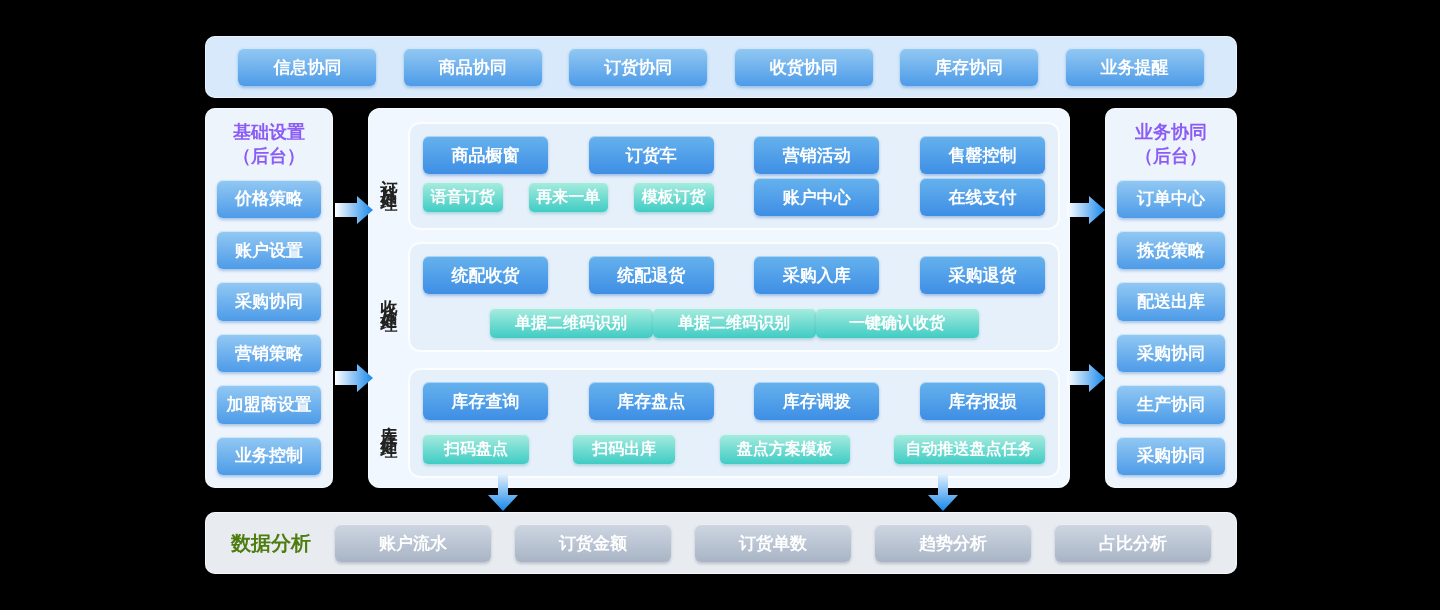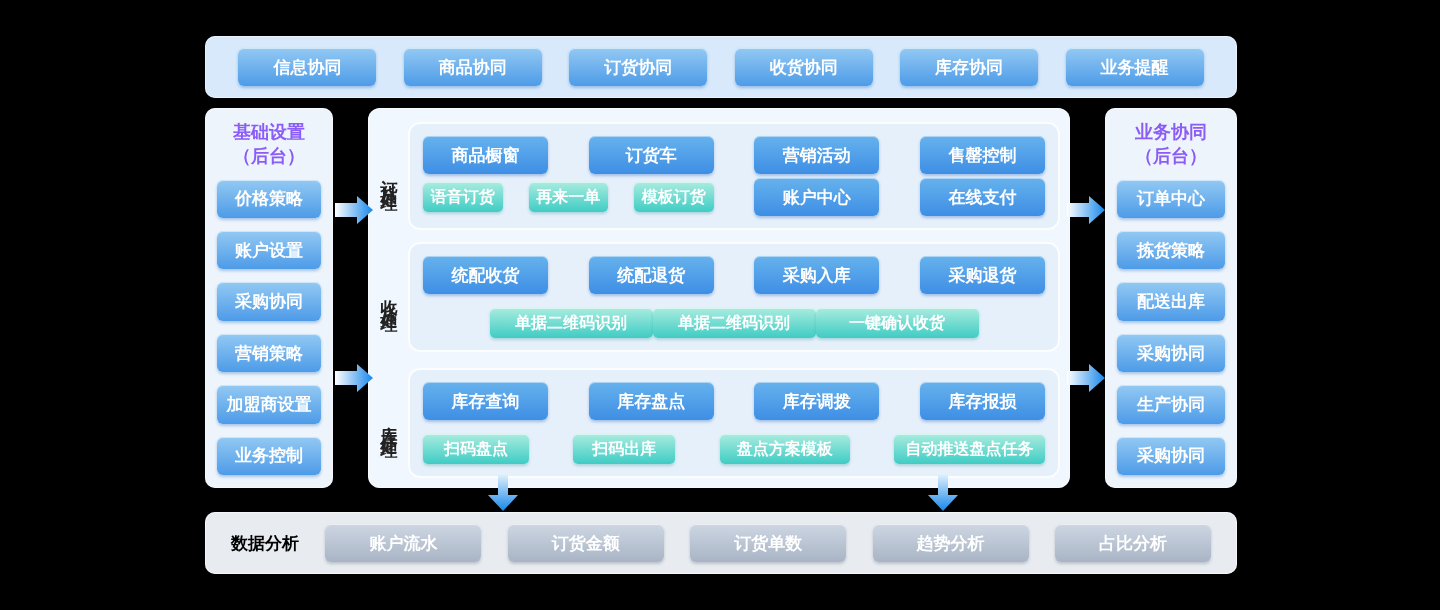--- a/index.html
+++ b/index.html
@@ -69,21 +69,21 @@
   .line2-spread .btn { height:30px; }
   .line2-spread .btn:nth-child(1){ width:106px; }
   .line2-spread .btn:nth-child(2){ width:102px; }
   .line2-spread .btn:nth-child(3){ width:130px; }
   .line2-spread .btn:nth-child(4){ width:151px; }
 
   
   .bottom-panel { left:205px; top:512px; width:1032px; height:62px; background:#e8ecf1;
     display:flex; align-items:center; justify-content:space-between; padding:0 26px;
     box-shadow: inset 0 0 0 1px rgba(255,255,255,.5); }
-  .bottom-label { color:#000000; font-weight:bold; font-size:17px; }
+  .bottom-label { color:#4d7c0f; font-weight:bold; font-size:20px; }
   .bottom-panel .btn { width:156px; height:38px; }
 
   
   .arrow { position:absolute; z-index:5; }
   .ar-1 { left:335px; top:194px; }
   .ar-2 { left:335px; top:362px; }
   .ar-3 { left:1067px; top:194px; }
   .ar-4 { left:1067px; top:362px; }
   .ad-1 { left:488px; top:473px; }
   .ad-2 { left:928px; top:473px; }

